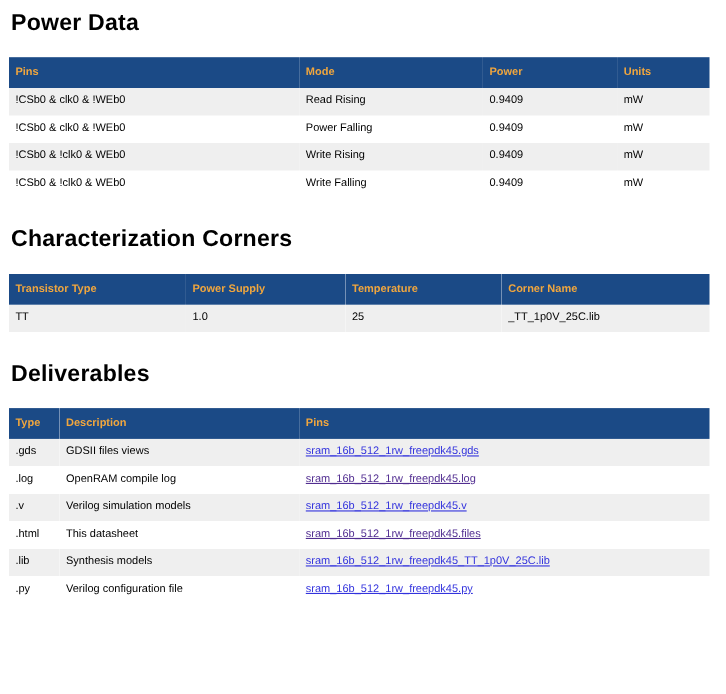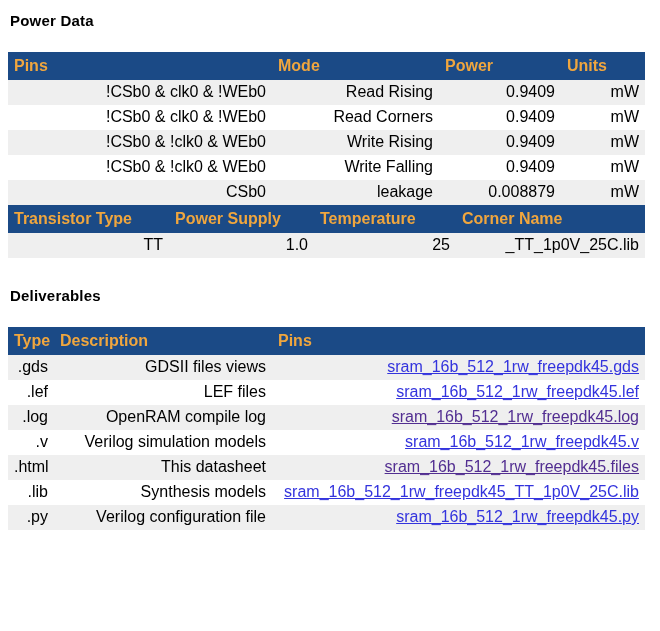--- a/index.html
+++ b/index.html
@@ -9,37 +9,37 @@
     --link:#3333DD;
     --visited:#522E91;
   }
   html,body{margin:0;padding:0;background:#fff;}
   body{
     width:660px;height:631px;box-sizing:border-box;
     padding:10px 8px 8px 8px;overflow:hidden;
     font-family:"Liberation Sans",sans-serif;color:#000;
   }
   h2{
-    font-size:15px;line-height:22px;font-weight:bold;color:#000;
+    font-size:21px;line-height:22px;font-weight:bold;color:#000;
     margin:27px 0 20px 2px;letter-spacing:0.2px;
   }
   section:first-of-type h2{margin-top:0;}
   table{
     border-collapse:collapse;table-layout:fixed;width:637px;
-    font-size:16px;
+    font-size:10px;
   }
   thead th{
     background:var(--header-bg);color:var(--header-fg);
     text-align:left;font-weight:bold;
     padding:6px 6px;line-height:16px;
     white-space:nowrap;overflow:hidden;
   }
   tbody td{
     padding:4px 6px 5px 6px;line-height:16px;color:#000;
-    white-space:nowrap;overflow:hidden;text-align:right;
+    white-space:nowrap;overflow:hidden;
   }
   tbody tr:nth-child(odd){background:var(--row-alt);}
   tbody tr:nth-child(even){background:#fff;}
   a{color:var(--link);text-decoration:underline;}
   a.visited{color:var(--visited);text-decoration:underline;}
 </style>
 </head>
 <body>
 
 <section>
@@ -61,47 +61,42 @@
       </thead>
       <tbody>
         <tr>
           <td>!CSb0 &amp; clk0 &amp; !WEb0</td>
           <td>Read Rising</td>
           <td>0.9409</td>
           <td>mW</td>
         </tr>
         <tr>
           <td>!CSb0 &amp; clk0 &amp; !WEb0</td>
-          <td>Read Corners</td>
+          <td>Power Falling</td>
           <td>0.9409</td>
           <td>mW</td>
         </tr>
         <tr>
           <td>!CSb0 &amp; !clk0 &amp; WEb0</td>
           <td>Write Rising</td>
           <td>0.9409</td>
           <td>mW</td>
         </tr>
         <tr>
           <td>!CSb0 &amp; !clk0 &amp; WEb0</td>
           <td>Write Falling</td>
           <td>0.9409</td>
           <td>mW</td>
         </tr>
-        <tr>
-          <td>CSb0</td>
-          <td>leakage</td>
-          <td>0.008879</td>
-          <td>mW</td>
-        </tr>
       </tbody>
     </table>
 </section>
 
 <section>
+  <h2>Characterization Corners</h2>
   <table>
     <colgroup>
       <col style="width:161px">
         <col style="width:145px">
         <col style="width:142px">
         <col style="width:189px">
     </colgroup>
   <thead>
         <tr>
           <th>Transistor Type</th>
@@ -136,25 +131,20 @@
           <th>Pins</th>
         </tr>
       </thead>
       <tbody>
         <tr>
           <td>.gds</td>
           <td>GDSII files views</td>
           <td><a href="#">sram_16b_512_1rw_freepdk45.gds</a></td>
         </tr>
         <tr>
-          <td>.lef</td>
-          <td>LEF files</td>
-          <td><a href="#">sram_16b_512_1rw_freepdk45.lef</a></td>
-        </tr>
-        <tr>
           <td>.log</td>
           <td>OpenRAM compile log</td>
           <td><a href="#" class="visited">sram_16b_512_1rw_freepdk45.log</a></td>
         </tr>
         <tr>
           <td>.v</td>
           <td>Verilog simulation models</td>
           <td><a href="#">sram_16b_512_1rw_freepdk45.v</a></td>
         </tr>
         <tr>

